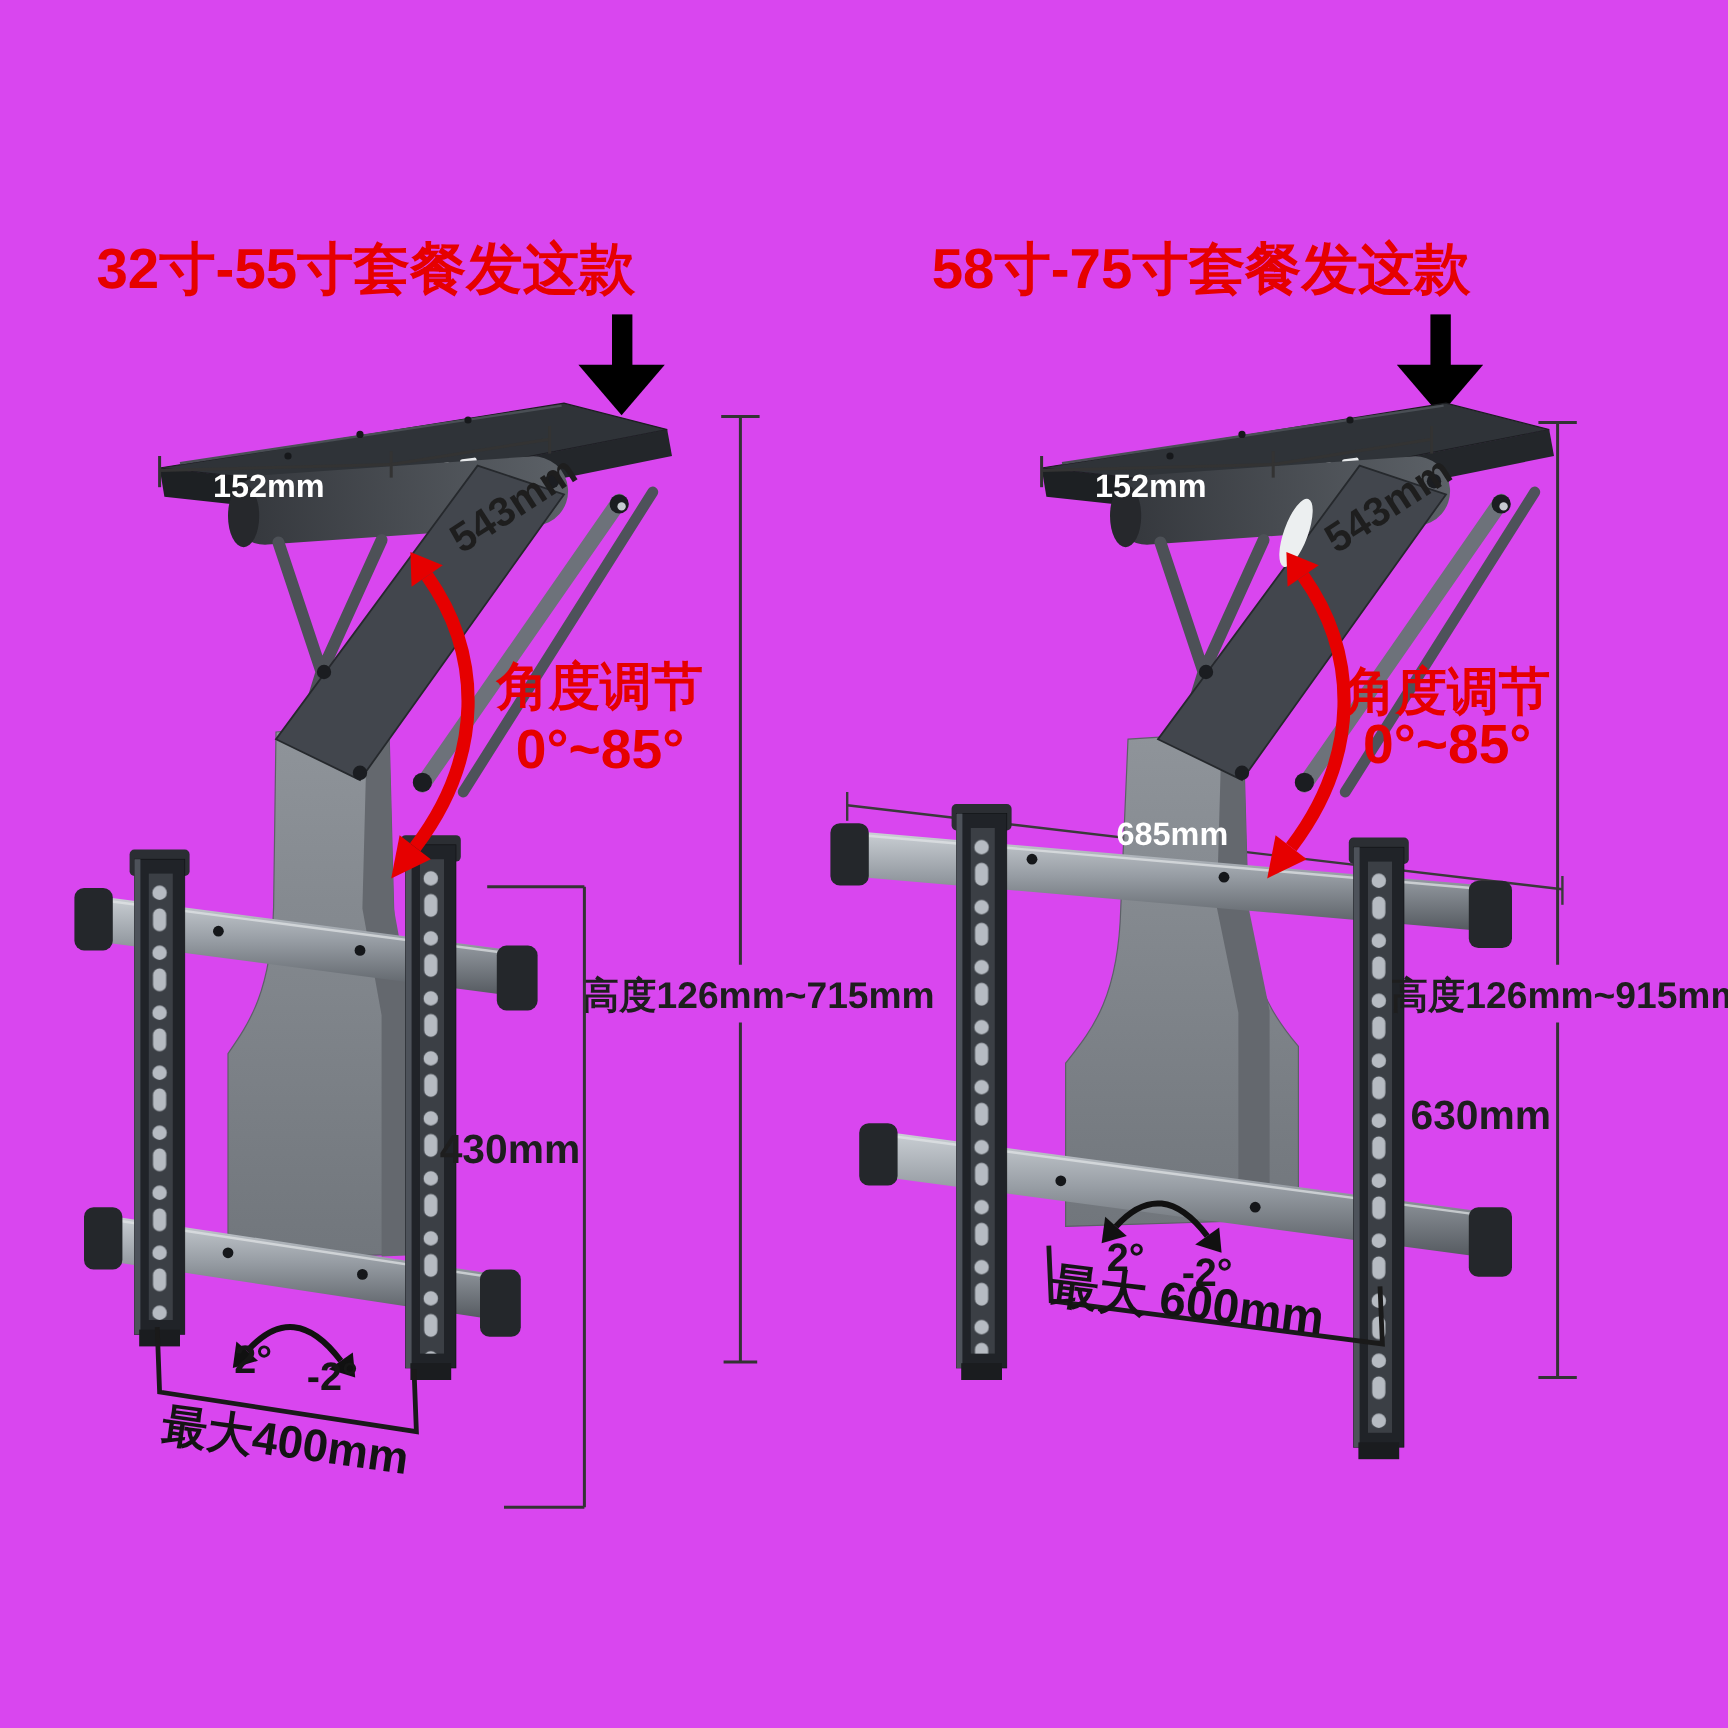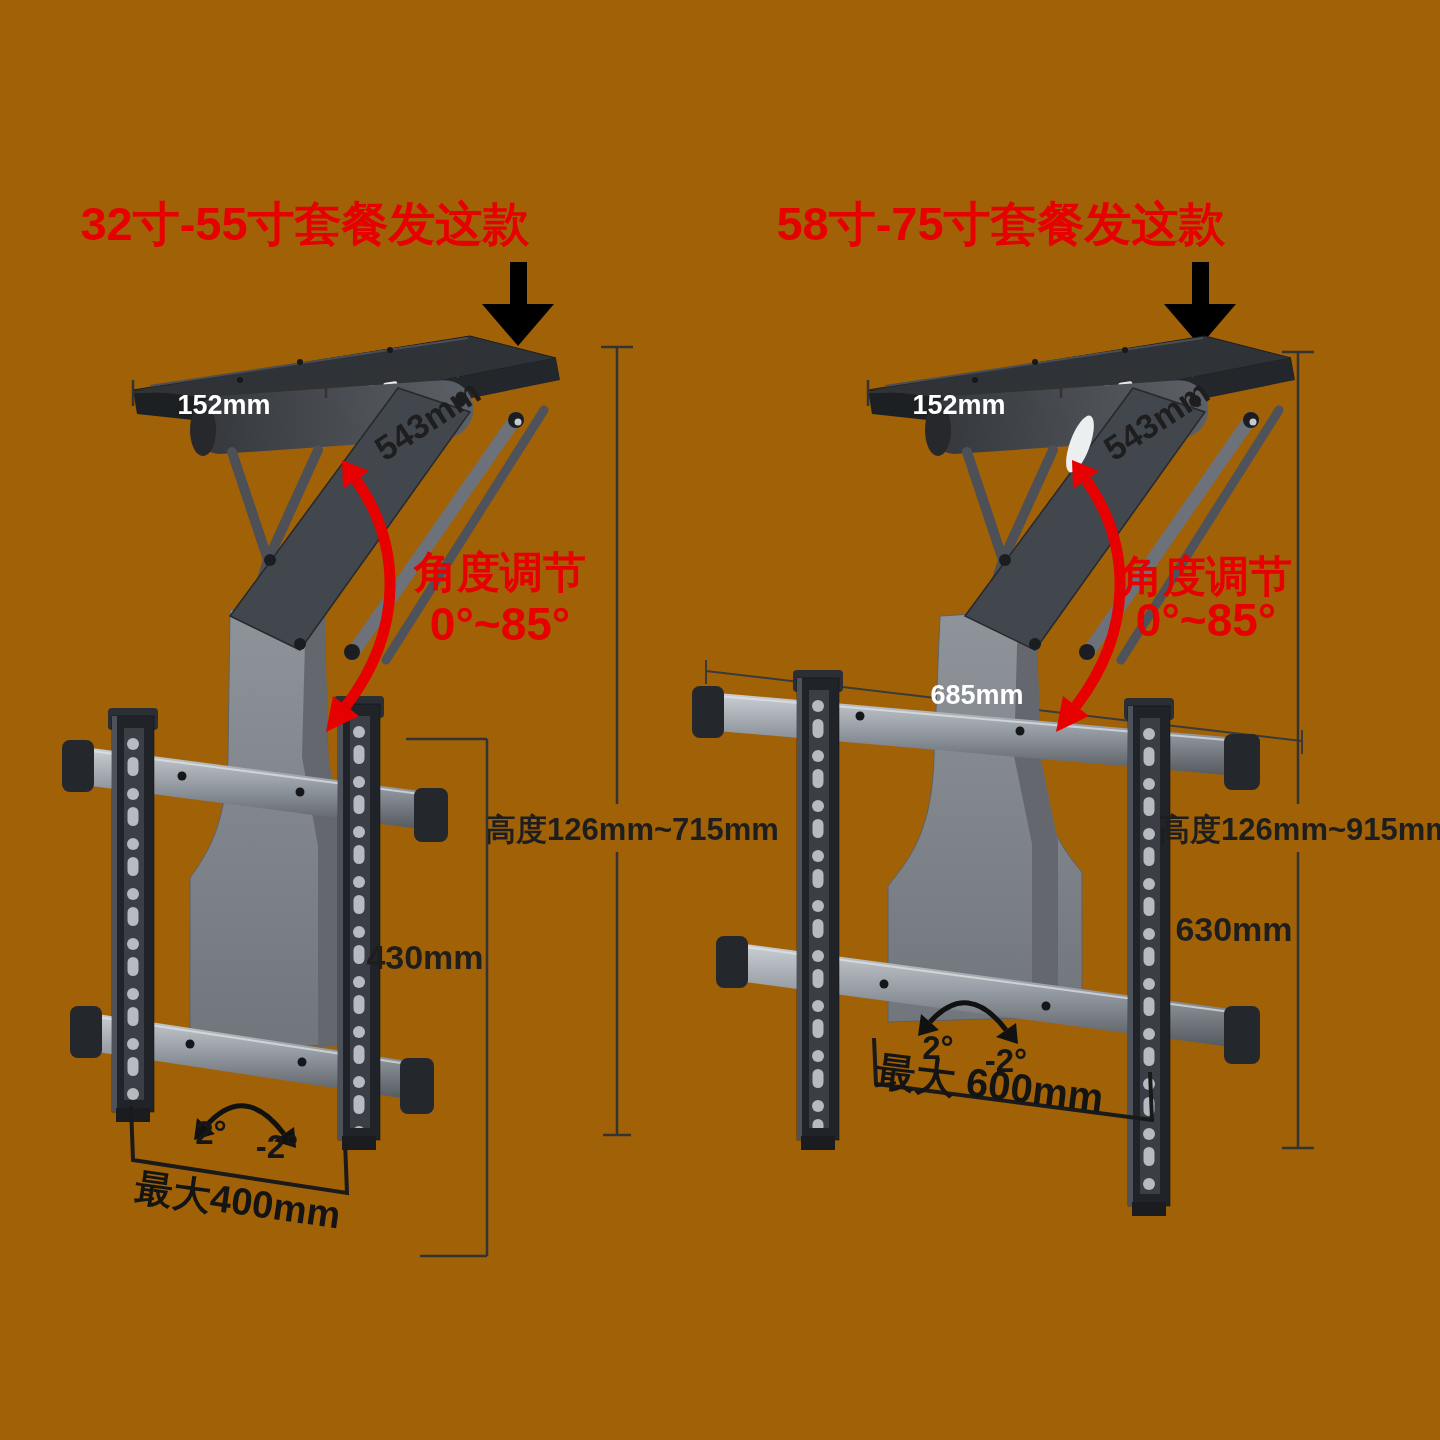--- a/index.html
+++ b/index.html
@@ -1,16 +1,16 @@
 <!DOCTYPE html>
 <html><head>
 <meta charset="utf-8">
 <style>
   html,body{margin:0;padding:0;background:#fff;}
-  .canvas{position:relative;width:1440px;height:1440px;background:#a16207;overflow:hidden;
+  .canvas{position:relative;width:1440px;height:1440px;background:#d946ef;overflow:hidden;
           font-family:"Liberation Sans",sans-serif;}
   svg{display:block}
   
   .t-title{font:700 47px "Liberation Sans",sans-serif;fill:#e60000;}
   .t-red1{font:700 43px "Liberation Sans",sans-serif;fill:#e60000;}
   .t-red2{font:700 46px "Liberation Sans",sans-serif;fill:#e60000;}
   .t-dim{font:600 31px "Liberation Sans",sans-serif;fill:#1e1e1e;}
   .t-dim34{font:600 34px "Liberation Sans",sans-serif;fill:#1e1e1e;}
   .t-deg{font:600 33px "Liberation Sans",sans-serif;fill:#161616;}
   .t-max{font:600 38px "Liberation Sans",sans-serif;fill:#141414;}

